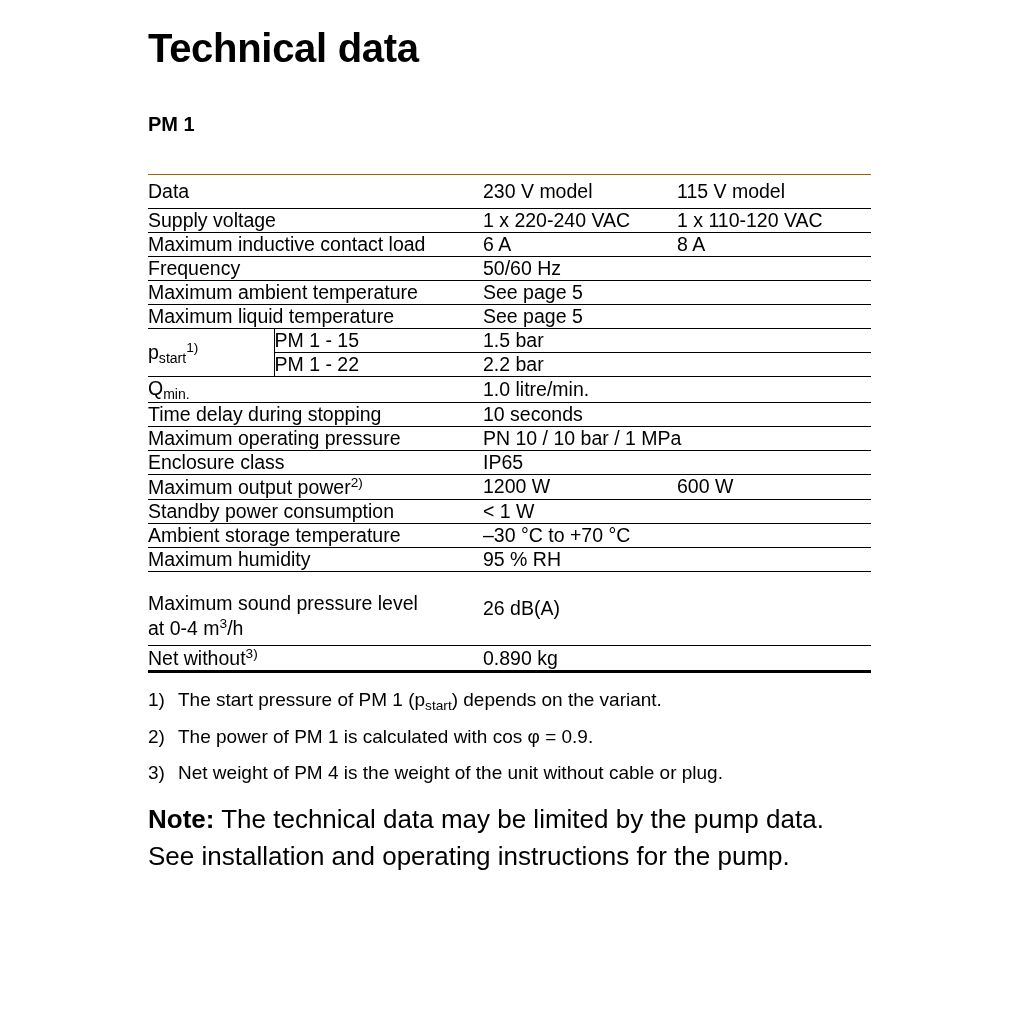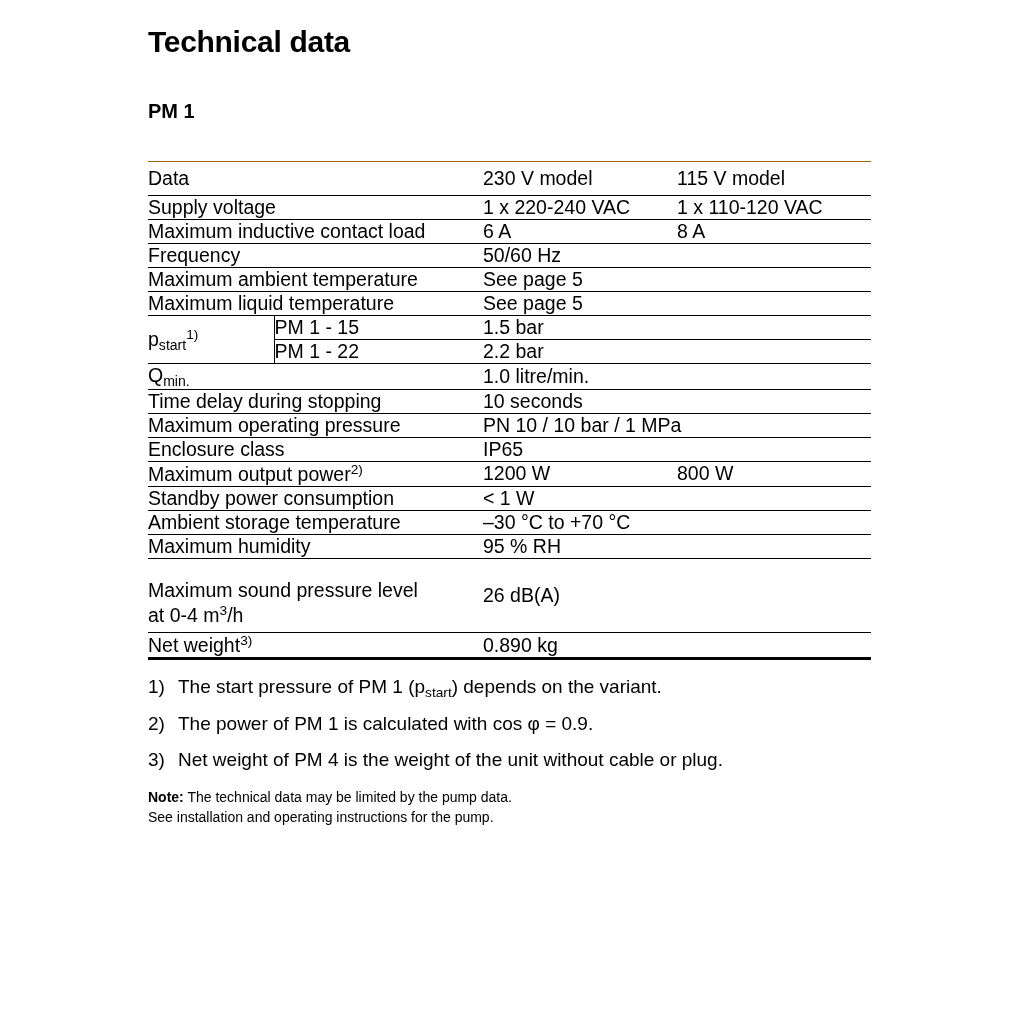--- a/index.html
+++ b/index.html
@@ -15,21 +15,21 @@
     -webkit-font-smoothing: antialiased;
   }
   .page {
     position: relative;
     width: 1024px;
     height: 1024px;
     box-sizing: border-box;
     padding: 22px 150px 0 148px;
   }
   h1.title {
-    font-size: 30px;
+    font-size: 40px;
     font-weight: bold;
     margin: 0 0 0 0;
     padding: 0;
     letter-spacing: -0.3px;
     line-height: 1.3;
   }
   h2.subtitle {
     font-size: 20px;
     font-weight: bold;
     margin: 38px 0 0 0;
@@ -112,21 +112,21 @@
     flex: 0 0 30px;
   }
   .note-text {
     flex: 1 1 auto;
   }
   .note-sub {
     display: block;
   }
   .final-note {
     margin-top: 14px;
-    font-size: 14px;
+    font-size: 26px;
     line-height: 1.42;
   }
   .final-note b {
     font-weight: bold;
   }
 </style>
 </head>
 <body>
 
 <div class="page">
@@ -215,21 +215,21 @@
       </tr>
 
       <tr class="rowline">
         <td class="cell-label">Enclosure class</td>
         <td class="cell-c" colspan="2">IP65</td>
       </tr>
 
       <tr class="rowline">
         <td class="cell-label"><span>Maximum output power</span><sup>2)</sup></td>
         <td class="cell-c">1200 W</td>
-        <td class="cell-c">800 W</td>
+        <td class="cell-c">600 W</td>
       </tr>
 
       <tr class="rowline">
         <td class="cell-label">Standby power consumption</td>
         <td class="cell-c" colspan="2">&lt; 1 W</td>
       </tr>
 
       <tr class="rowline">
         <td class="cell-label">Ambient storage temperature</td>
         <td class="cell-c" colspan="2">–30 °C to +70 °C</td>
@@ -242,21 +242,21 @@
 
       <tr class="rowline">
         <td class="cell-label" style="white-space:normal;line-height:1.25;padding-top:19px;padding-bottom:5px">
           <span>Maximum sound pressure level</span><br>
           <span>at 0-4 m</span><sup>3</sup><span>/h</span>
         </td>
         <td class="cell-c" colspan="2">26 dB(A)</td>
       </tr>
 
       <tr class="thick-bot">
-        <td class="cell-label"><span>Net weight</span><sup>3)</sup></td>
+        <td class="cell-label"><span>Net without</span><sup>3)</sup></td>
         <td class="cell-c" colspan="2">0.890 kg</td>
       </tr>
     </tbody>
   </table>
 
   <div class="notes">
     <div class="note-row">
       <div class="note-num">1)</div>
       <div class="note-text">
         <span>The start pressure of PM 1 (p</span><sub>start</sub><span>) depends on the variant.</span>

